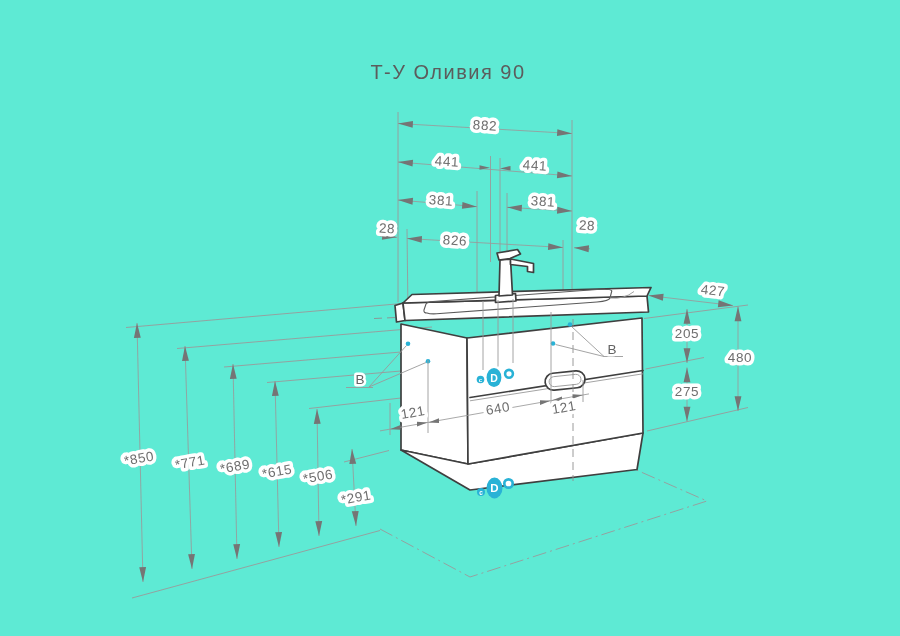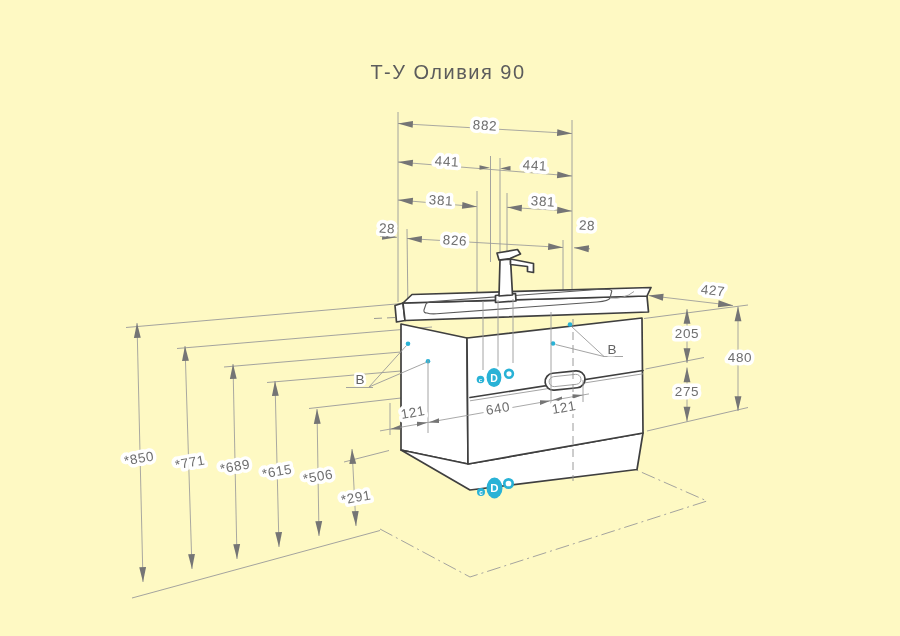--- a/index.html
+++ b/index.html
@@ -1,16 +1,16 @@
 <!DOCTYPE html>
 <html><head>
 <meta charset="utf-8">
 <style>
   html,body{margin:0;padding:0;background:#ffffff;}
-  .page{width:900px;height:636px;position:relative;background:#fef9c3;overflow:hidden;}
+  .page{width:900px;height:636px;position:relative;background:#5eead4;overflow:hidden;}
   svg{display:block;}
   .ttl{font:20px "Liberation Sans", sans-serif;fill:#5c5c5c;letter-spacing:1.5px;text-anchor:middle;}
   .dl{font:13.5px "Liberation Sans", sans-serif;fill:#6e6e6e;letter-spacing:.6px;text-anchor:middle;
       paint-order:stroke;stroke:#ffffff;stroke-width:7px;stroke-linejoin:round;}
   .bl{font:13.5px "Liberation Sans", sans-serif;fill:#636363;text-anchor:middle;
       paint-order:stroke;stroke:#ffffff;stroke-width:5px;stroke-linejoin:round;}
   .wh{font-weight:bold;fill:#ffffff;text-anchor:middle;font-family:"Liberation Sans",sans-serif;}
   .hv{stroke:#3f3f3f;stroke-width:1.7;fill:none;stroke-linejoin:round;stroke-linecap:round;}
   .hvf{stroke:#3f3f3f;stroke-width:1.7;fill:#ffffff;stroke-linejoin:round;}
   .md{stroke:#5a5a5a;stroke-width:1.1;fill:none;}

